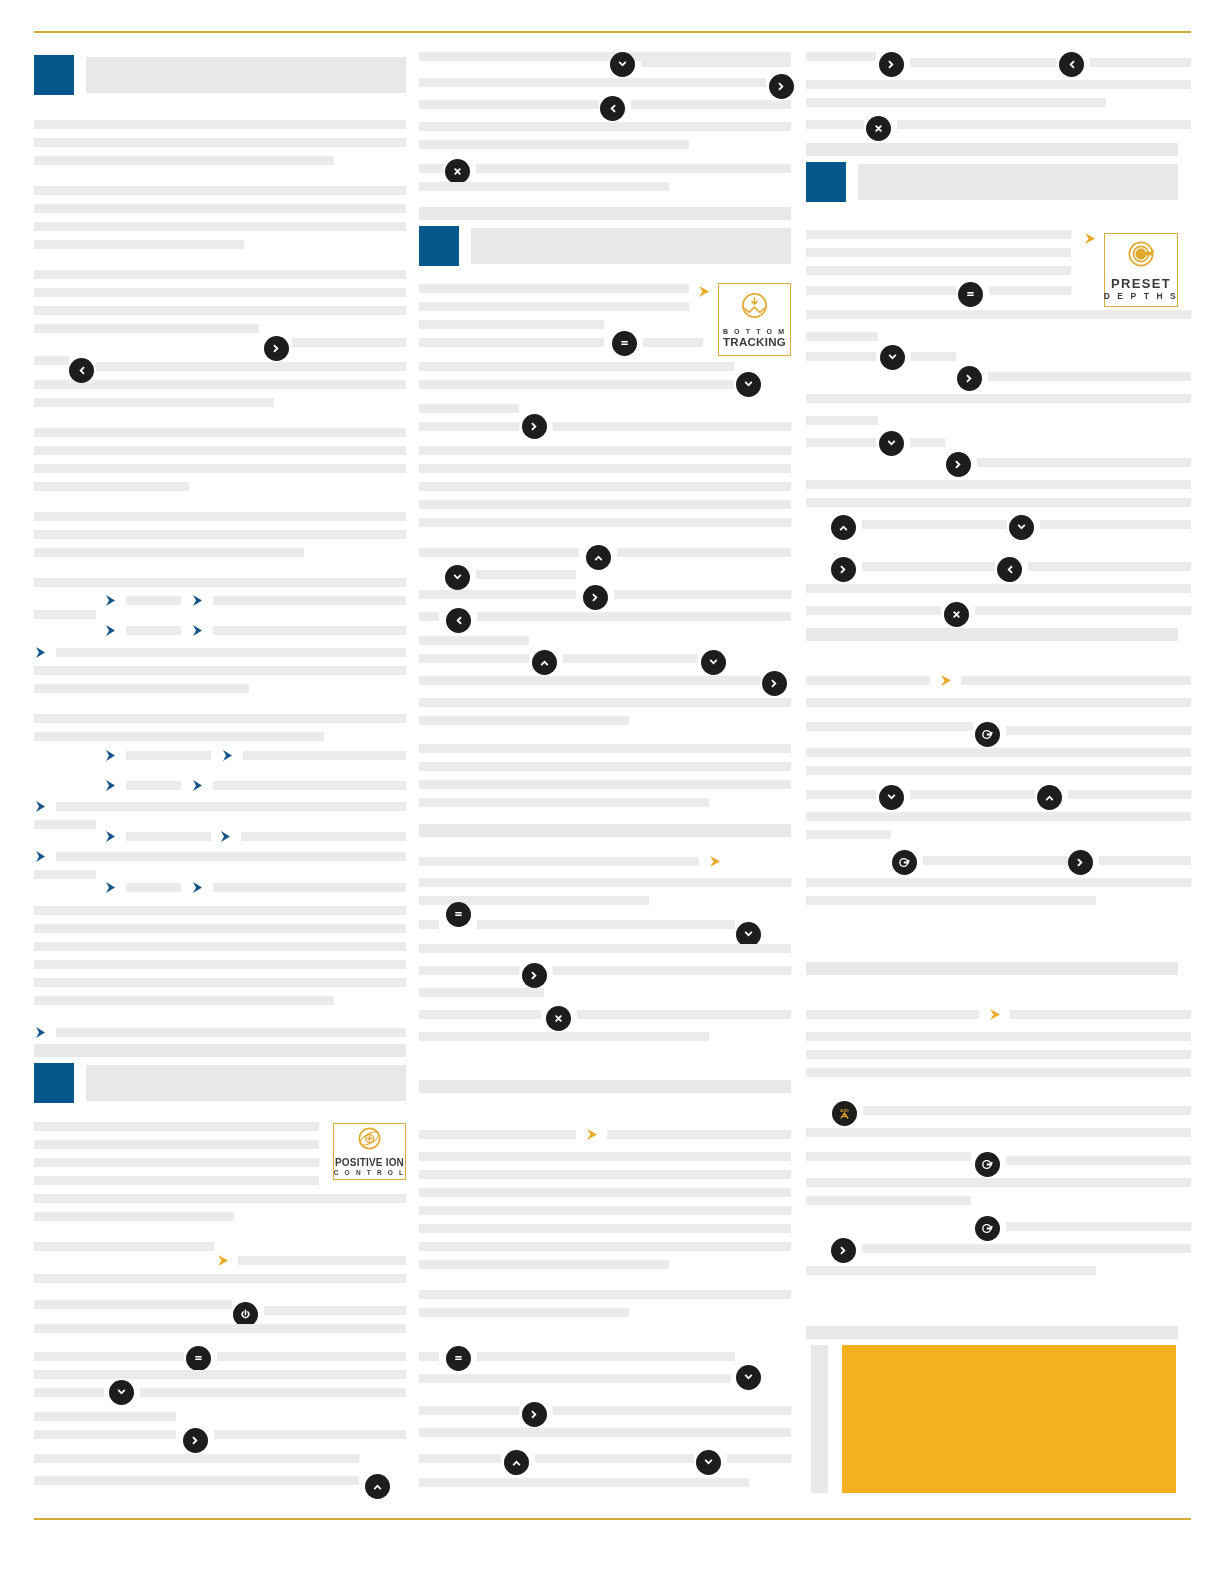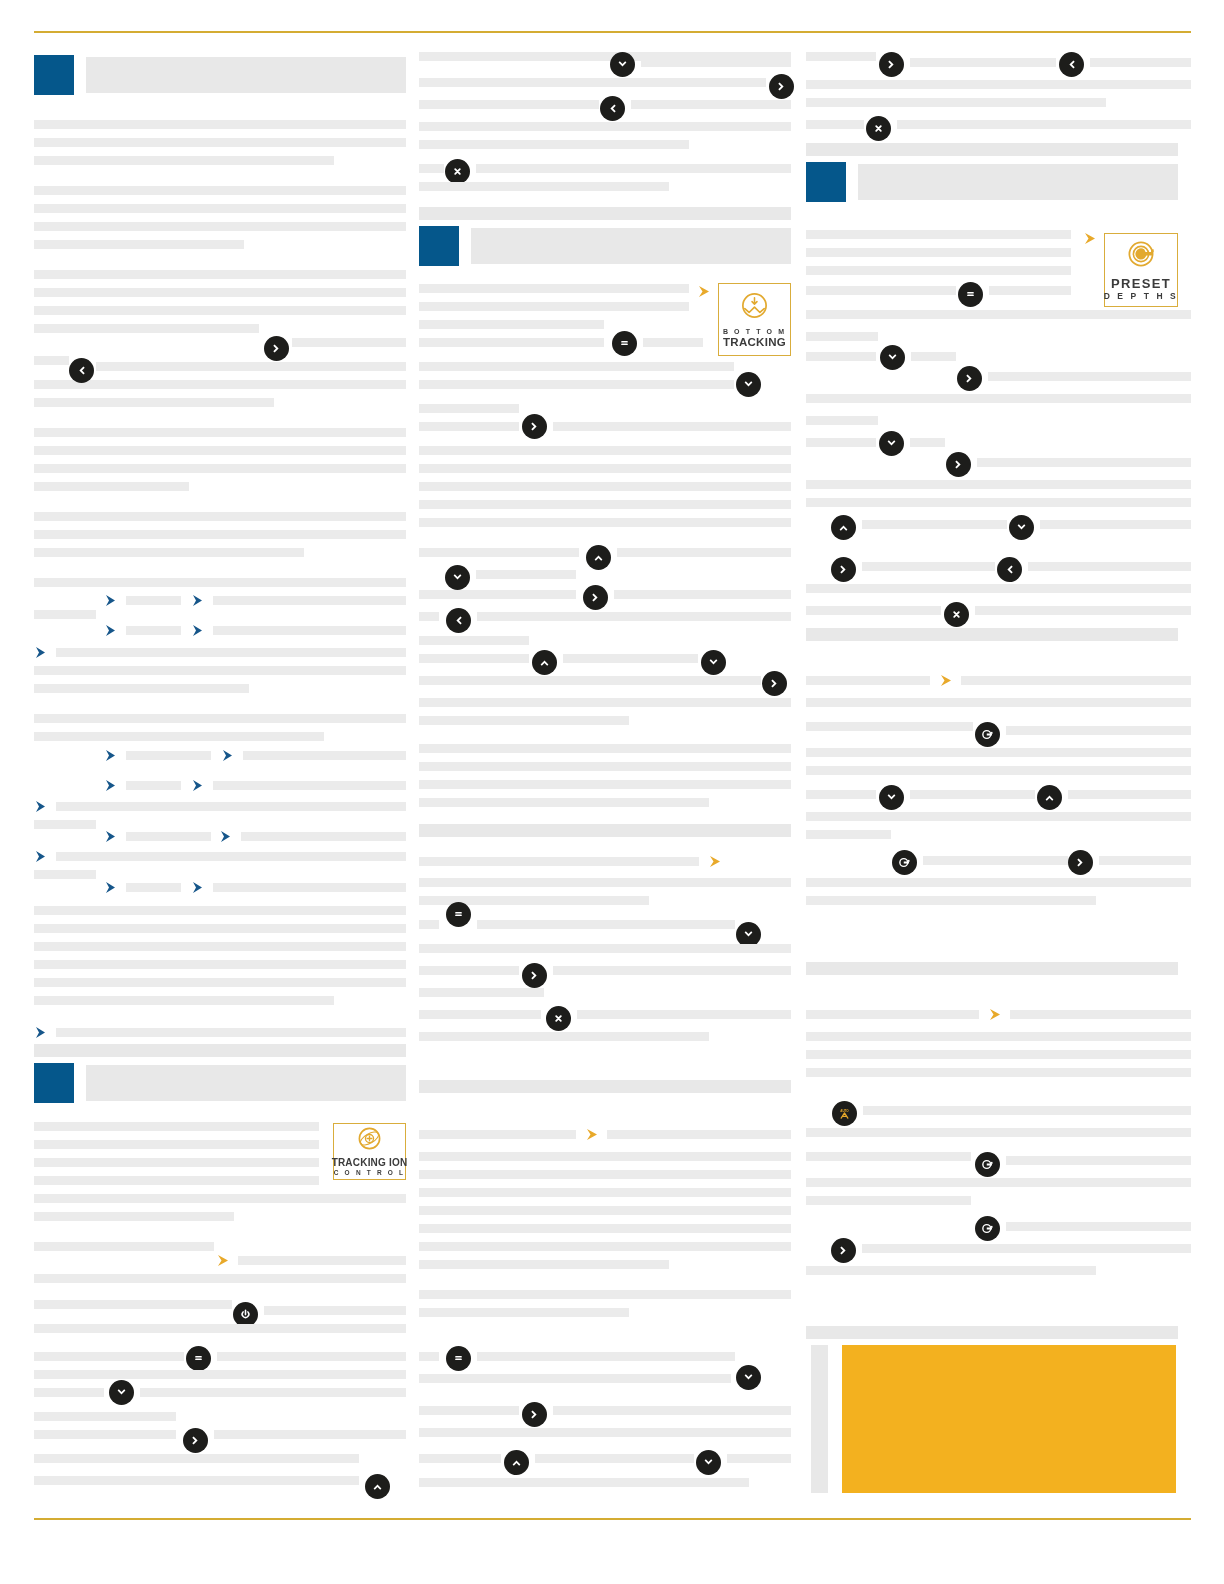--- a/index.html
+++ b/index.html
@@ -309,21 +309,21 @@
 
   <div class="badge badge-pi">
     <span class="bmark">
       <svg width="27" height="27" viewBox="0 0 40 40">
         <ellipse cx="20" cy="20" rx="15" ry="15" fill="none" stroke="#e2a92f" stroke-width="2.4"></ellipse>
         <ellipse cx="20" cy="20" rx="15" ry="7" fill="none" stroke="#e2a92f" stroke-width="1.6" transform="rotate(-30 20 20)"></ellipse>
         <circle cx="20" cy="20" r="6" fill="none" stroke="#e2a92f" stroke-width="2"></circle>
         <path d="M20 16.6 V23.4 M16.6 20 H23.4" stroke="#e2a92f" stroke-width="2" stroke-linecap="round"></path>
       </svg>
     </span>
-    <span class="bl1">TRACKING ION</span>
+    <span class="bl1">POSITIVE ION</span>
     <span class="bl2">C O N T R O L</span>
   </div>
 
   <div class="redact" style="left:34px; top:1122px; width:285px; height:9px;"></div>
   <div class="redact" style="left:34px; top:1140px; width:285px; height:9px;"></div>
   <div class="redact" style="left:34px; top:1158px; width:285px; height:9px;"></div>
   <div class="redact" style="left:34px; top:1176px; width:285px; height:9px;"></div>
   <div class="redact" style="left:34px; top:1194px; width:372px; height:9px;"></div>
   <div class="redact" style="left:34px; top:1212px; width:200px; height:9px;"></div>
 

